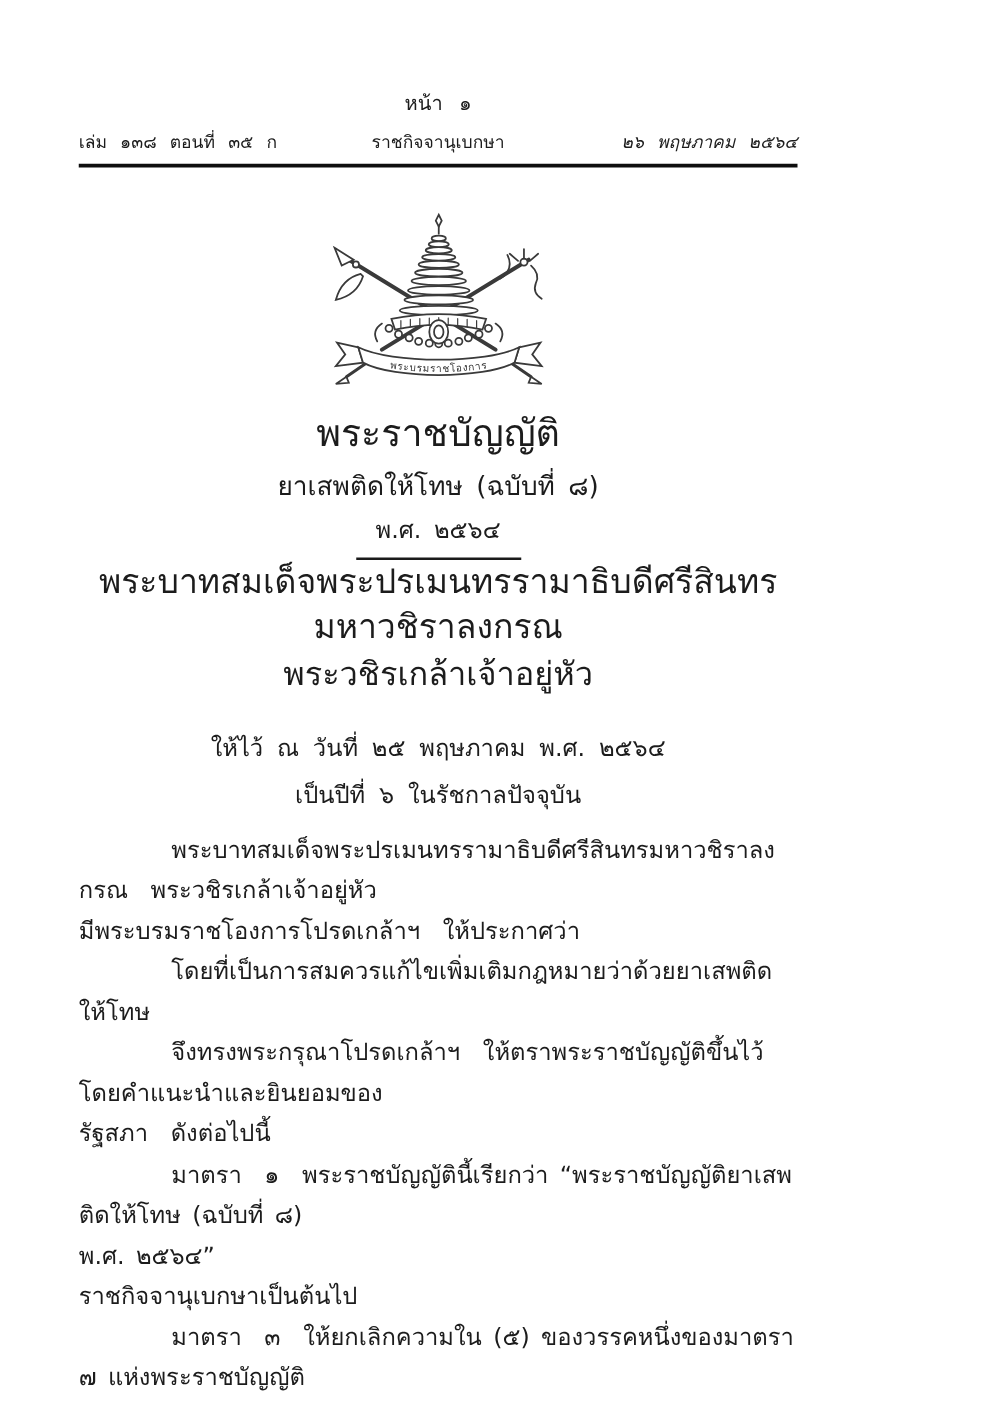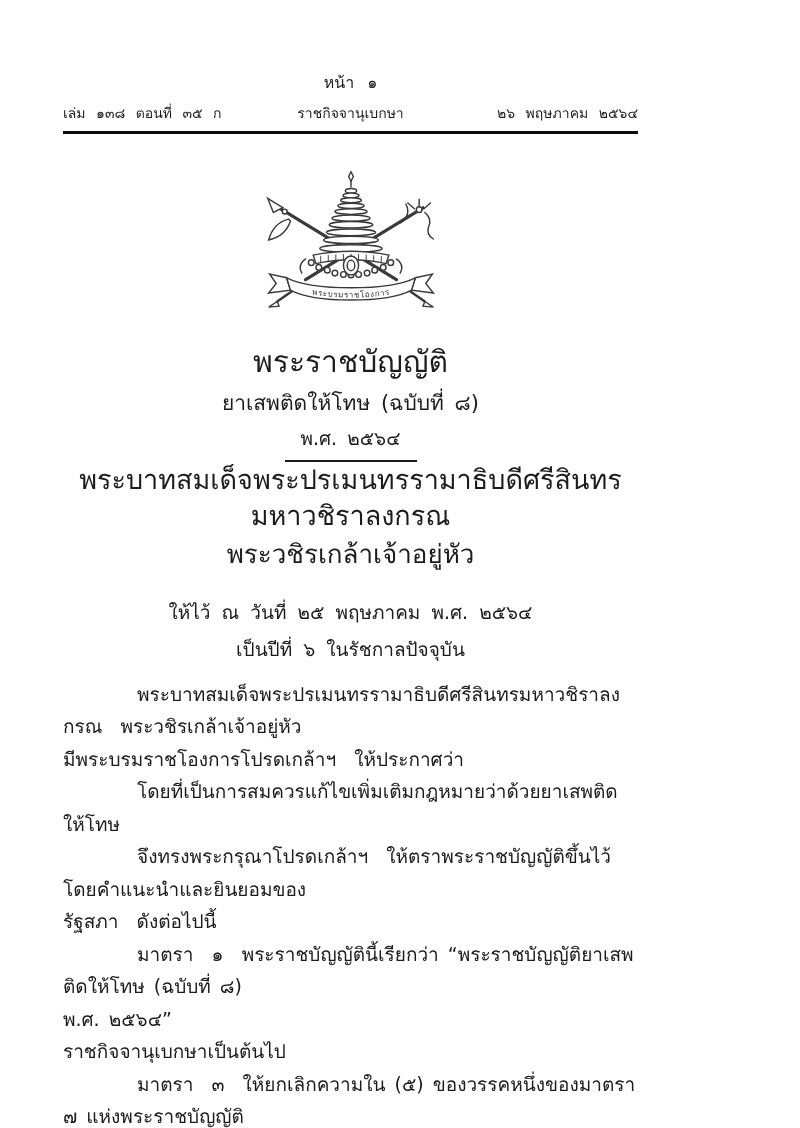--- a/index.html
+++ b/index.html
@@ -23,33 +23,33 @@
   }
   .masthead {
     position: relative;
     margin-top: 7px;
     height: 22px;
     font-size: 14px;
     word-spacing: 6px;
   }
   .masthead .left  { position: absolute; left: 0;  top: 0; }
   .masthead .mid   { position: absolute; left: 0; right: 0; text-align: center; top: 0; }
-  .masthead .right { position: absolute; right: 0; top: 0; }
+  .masthead .right { position: absolute; right: 0; top: 0; font-style: italic; }
   .masthead-rule {
     margin-top: 7px;
     border-top: 3px solid #0e0e0e;
   }
 
   
   .emblem-wrap { text-align: center; margin-top: 34px; height: 142px; }
   .emblem-wrap svg { display: inline-block; }
 
   
   .title-block { text-align: center; }
-  .act-title   { margin-top: 32px; font-size: 30px; line-height: 1.3; }
+  .act-title   { margin-top: 18px; font-size: 30px; line-height: 1.3; }
   .act-subject { margin-top: 9px;  font-size: 21px; line-height: 1.3; word-spacing: 4px; }
   .act-year    { margin-top: 9px;  font-size: 19px; line-height: 1.3; word-spacing: 4px; }
   .title-divider {
     width: 132px;
     margin: 9px auto 0 auto;
     border-top: 2px solid #1a1a1a;
   }
 
   
   .king-block { text-align: center; }

